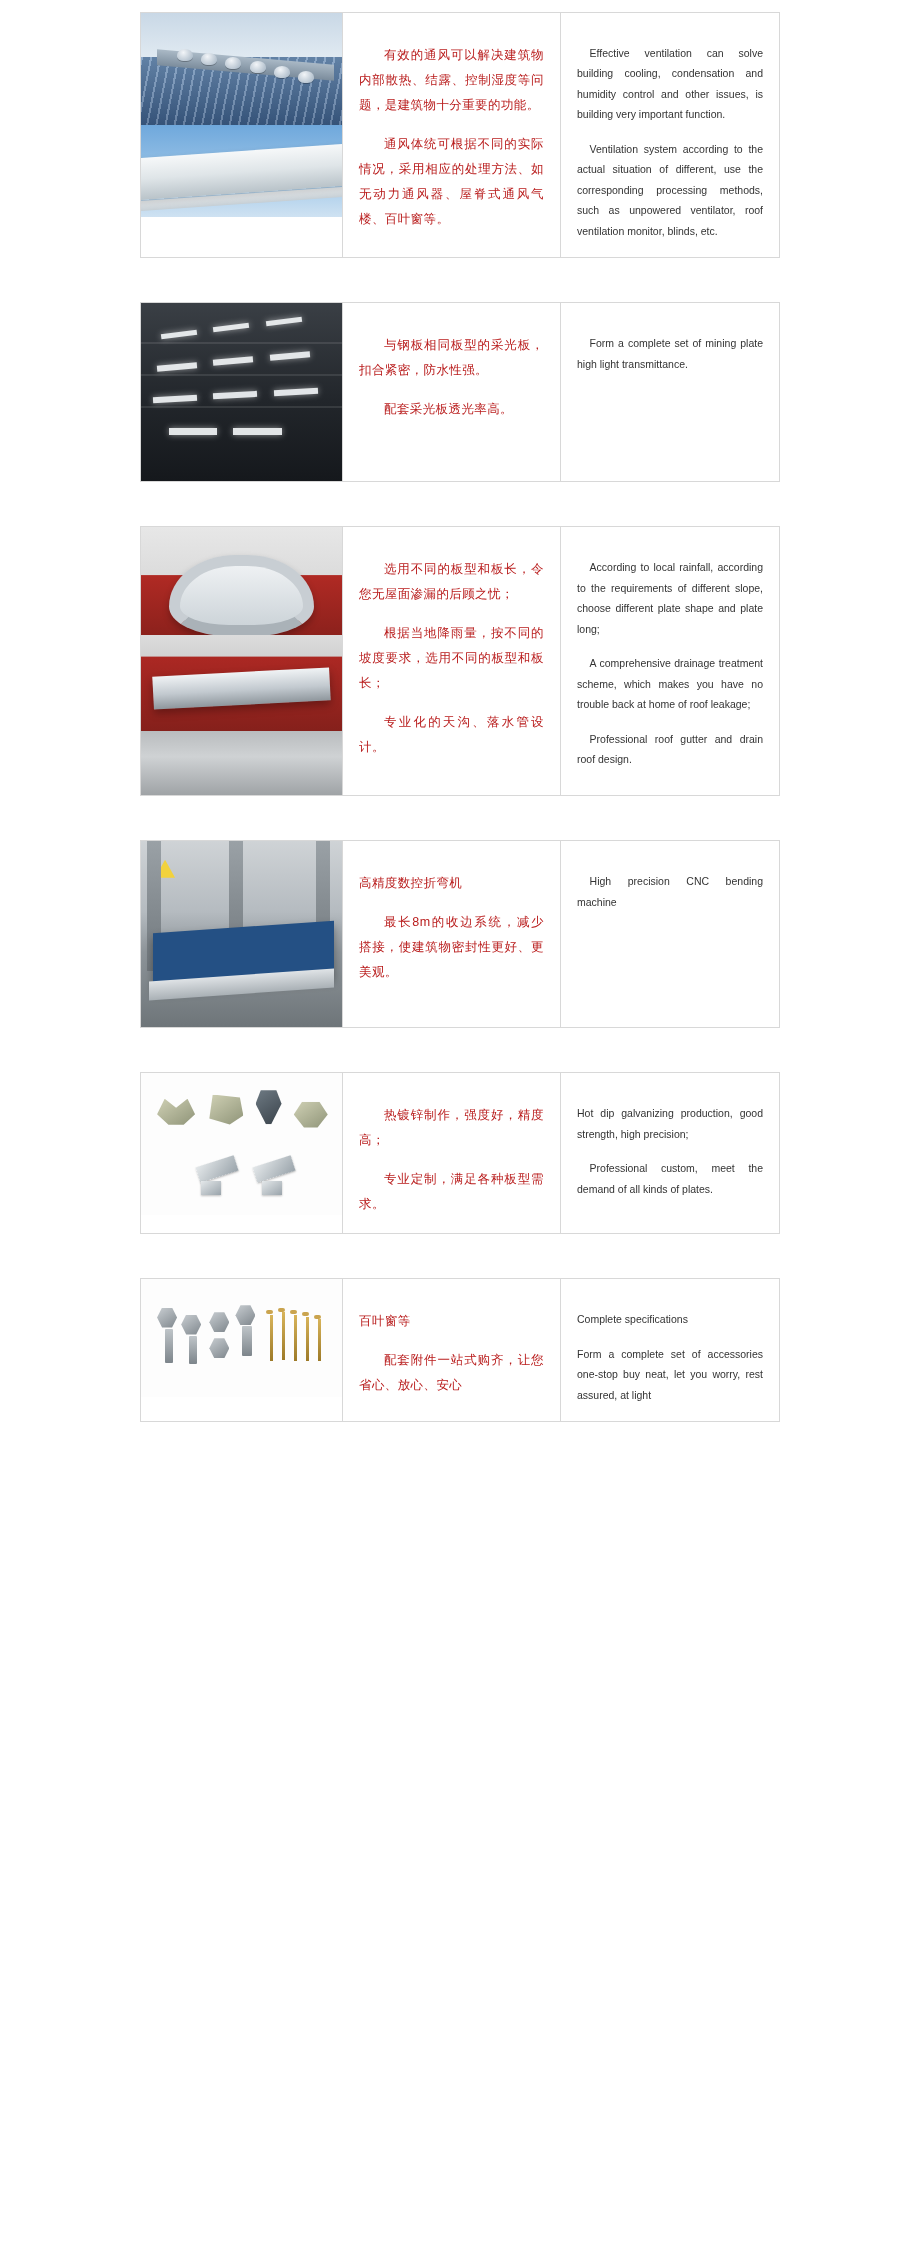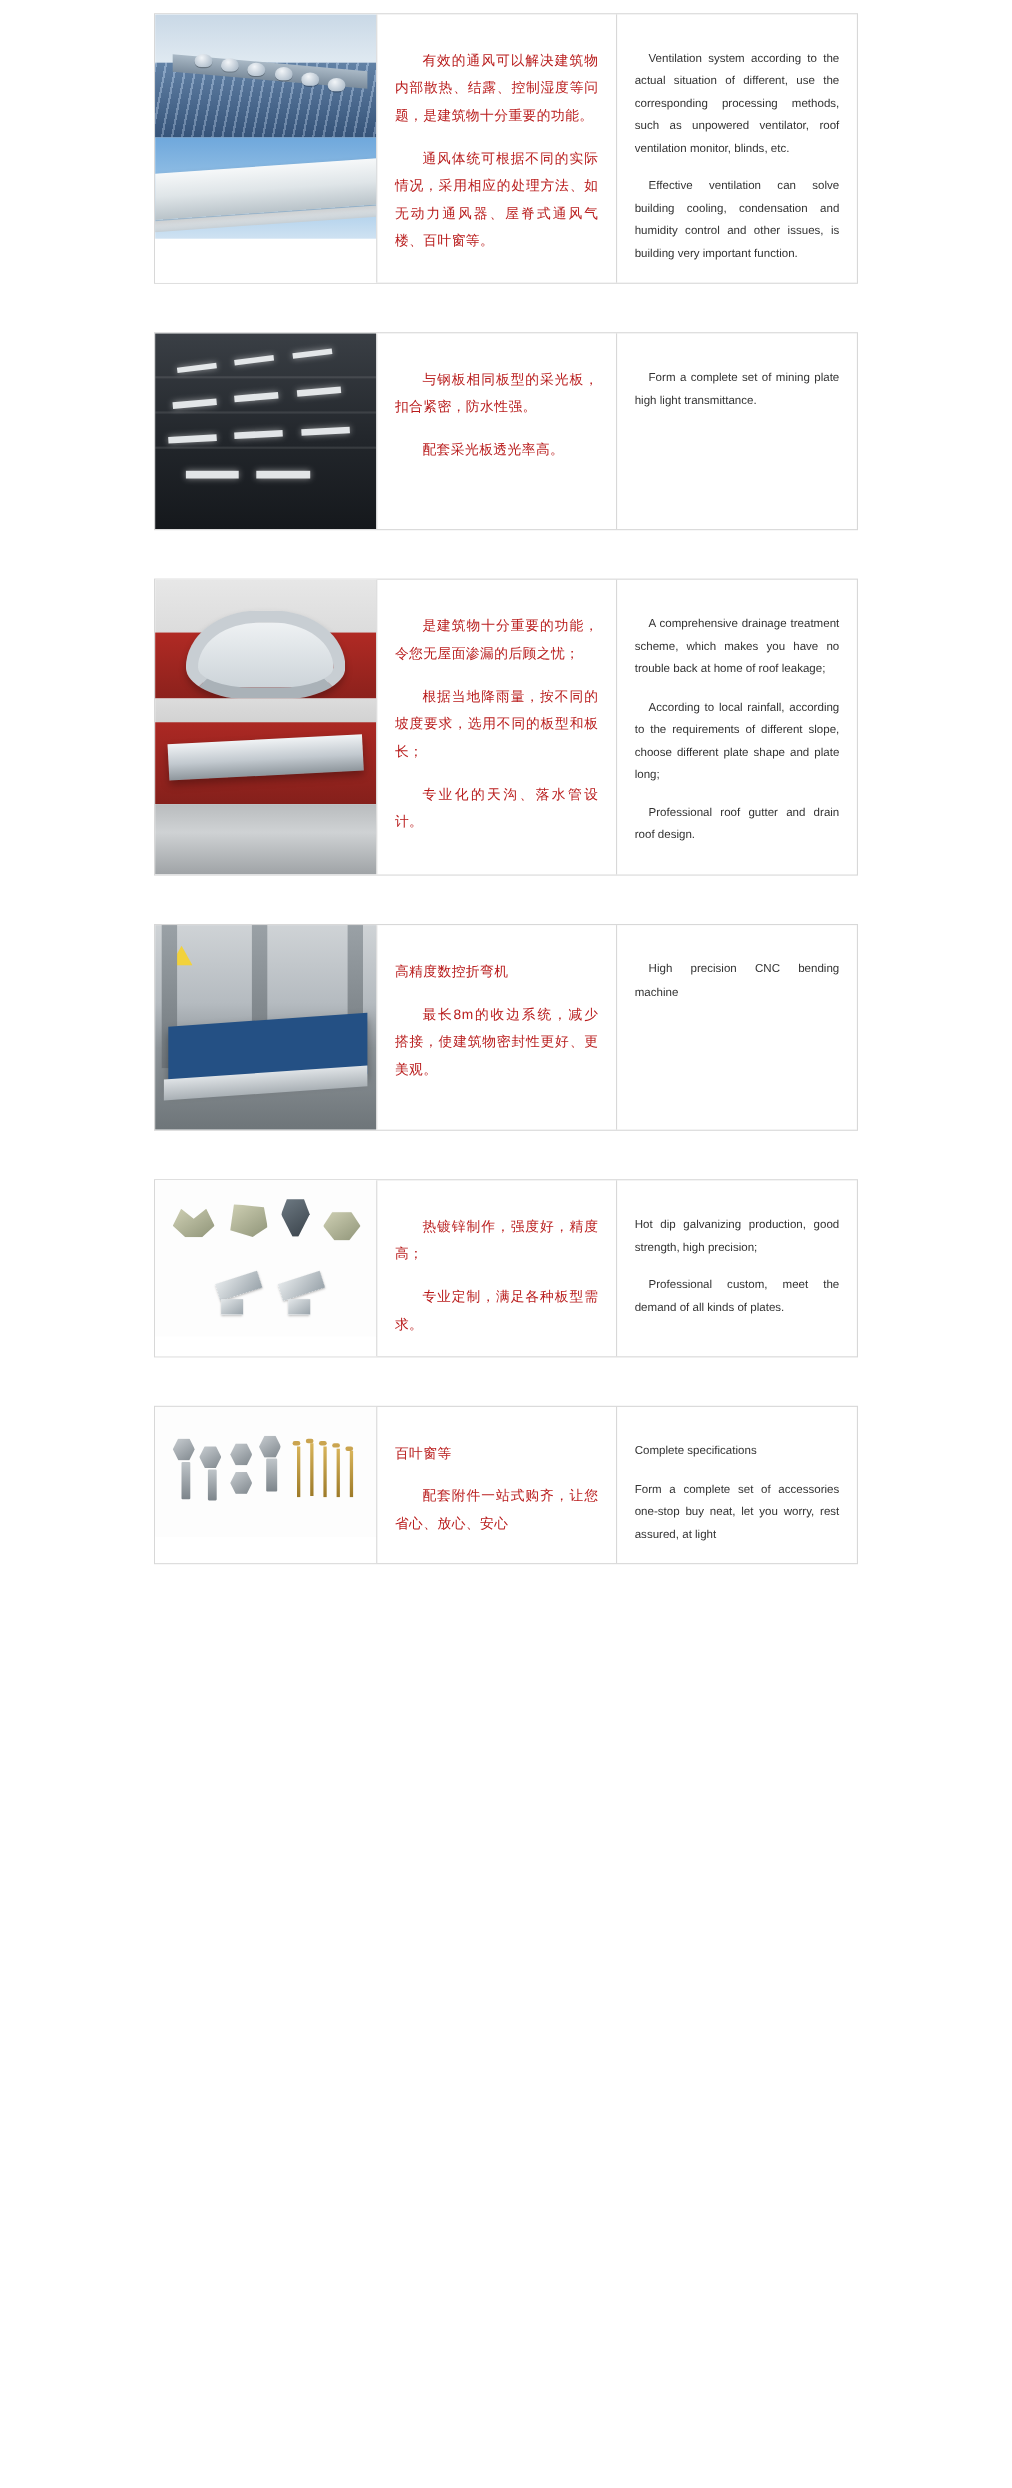--- a/index.html
+++ b/index.html
@@ -294,22 +294,22 @@
       </div>
       <div style="flex:1 1 auto;background:#ffffff;"></div>
     </div>
 
     <div class="cell-cn">
       <p class="cn-p">有效的通风可以解决建筑物内部散热、结露、控制湿度等问题，是建筑物十分重要的功能。</p>
       <p class="cn-p">通风体统可根据不同的实际情况，采用相应的处理方法、如无动力通风器、屋脊式通风气楼、百叶窗等。</p>
     </div>
 
     <div class="cell-en">
+      <p class="en-p">Effective ventilation can solve building cooling, condensation and humidity control and other issues, is building very important function.</p>
       <p class="en-p">Ventilation system according to the actual situation of different, use the corresponding processing methods, such as unpowered ventilator, roof ventilation monitor, blinds, etc.</p>
-      <p class="en-p">Effective ventilation can solve building cooling, condensation and humidity control and other issues, is building very important function.</p>
     </div>
   </div>
 
   <div class="row-gap"></div>
 
   <div class="row">
     <div class="cell-media">
       <div class="photo ph-ceiling">
         <div class="beam" style="top:22%"></div>
         <div class="beam" style="top:40%"></div>
@@ -347,28 +347,28 @@
         <div class="arc"></div>
       </div>
       <div class="photo ph-gutter-long">
         <div class="pipe"></div>
       </div>
       <div class="photo ph-floor"></div>
       <div style="flex:1 1 auto;background:#ffffff;"></div>
     </div>
 
     <div class="cell-cn">
-      <p class="cn-p">是建筑物十分重要的功能，令您无屋面渗漏的后顾之忧；</p>
+      <p class="cn-p">选用不同的板型和板长，令您无屋面渗漏的后顾之忧；</p>
       <p class="cn-p">根据当地降雨量，按不同的坡度要求，选用不同的板型和板长；</p>
       <p class="cn-p">专业化的天沟、落水管设计。</p>
     </div>
 
     <div class="cell-en">
+      <p class="en-p">According to local rainfall, according to the requirements of different slope, choose different plate shape and plate long;</p>
       <p class="en-p">A comprehensive drainage treatment scheme, which makes you have no trouble back at home of roof leakage;</p>
-      <p class="en-p">According to local rainfall, according to the requirements of different slope, choose different plate shape and plate long;</p>
       <p class="en-p">Professional roof gutter and drain roof design.</p>
     </div>
   </div>
 
   <div class="row-gap"></div>
 
   <div class="row">
     <div class="cell-media">
       <div class="photo ph-cnc">
         <div class="sign"></div>

